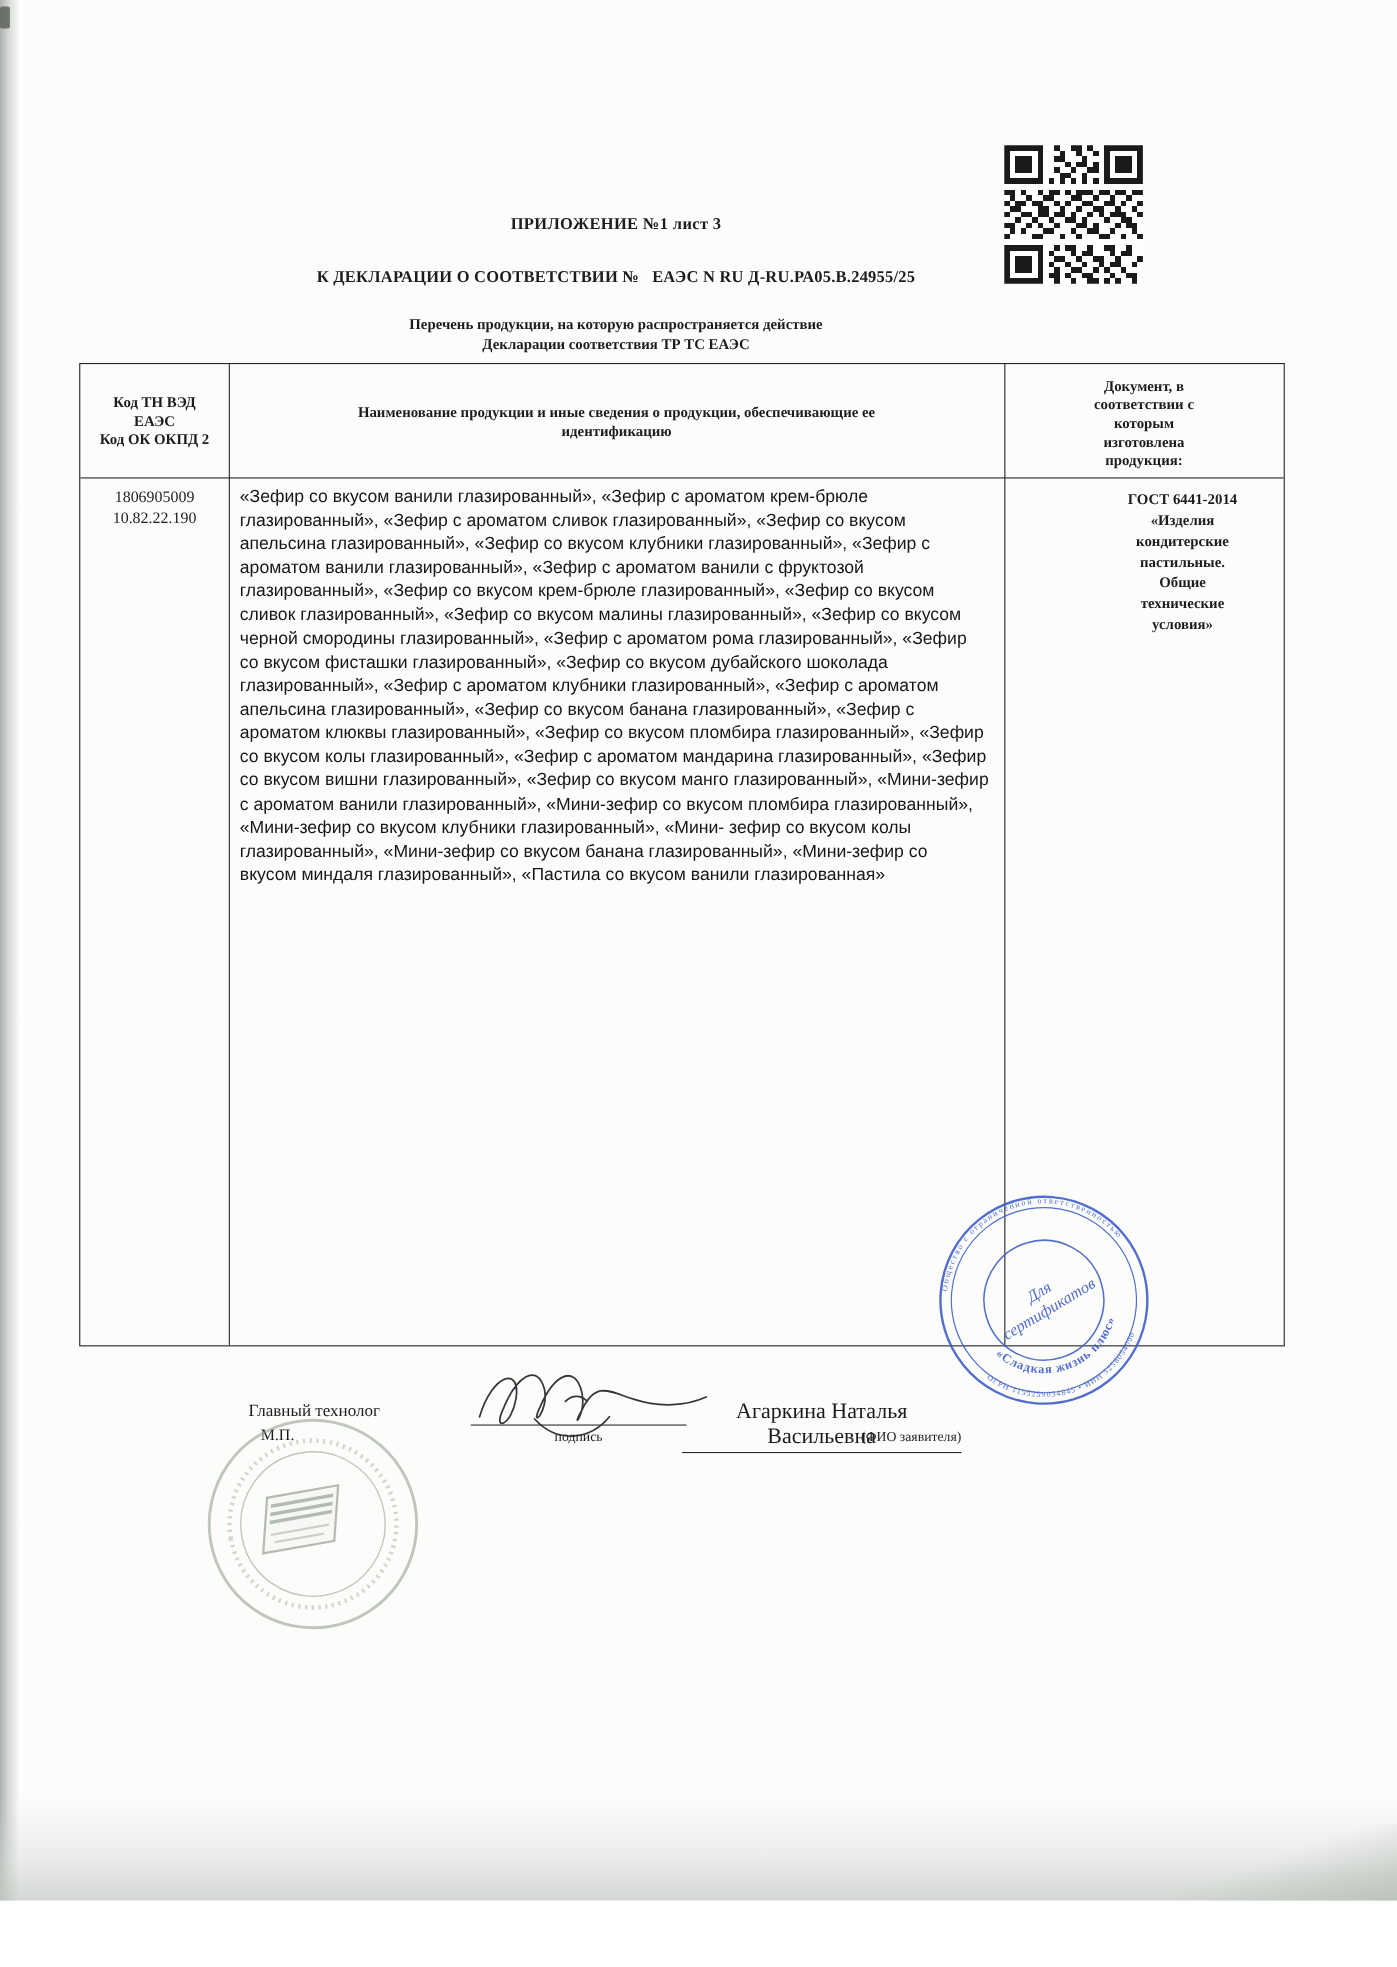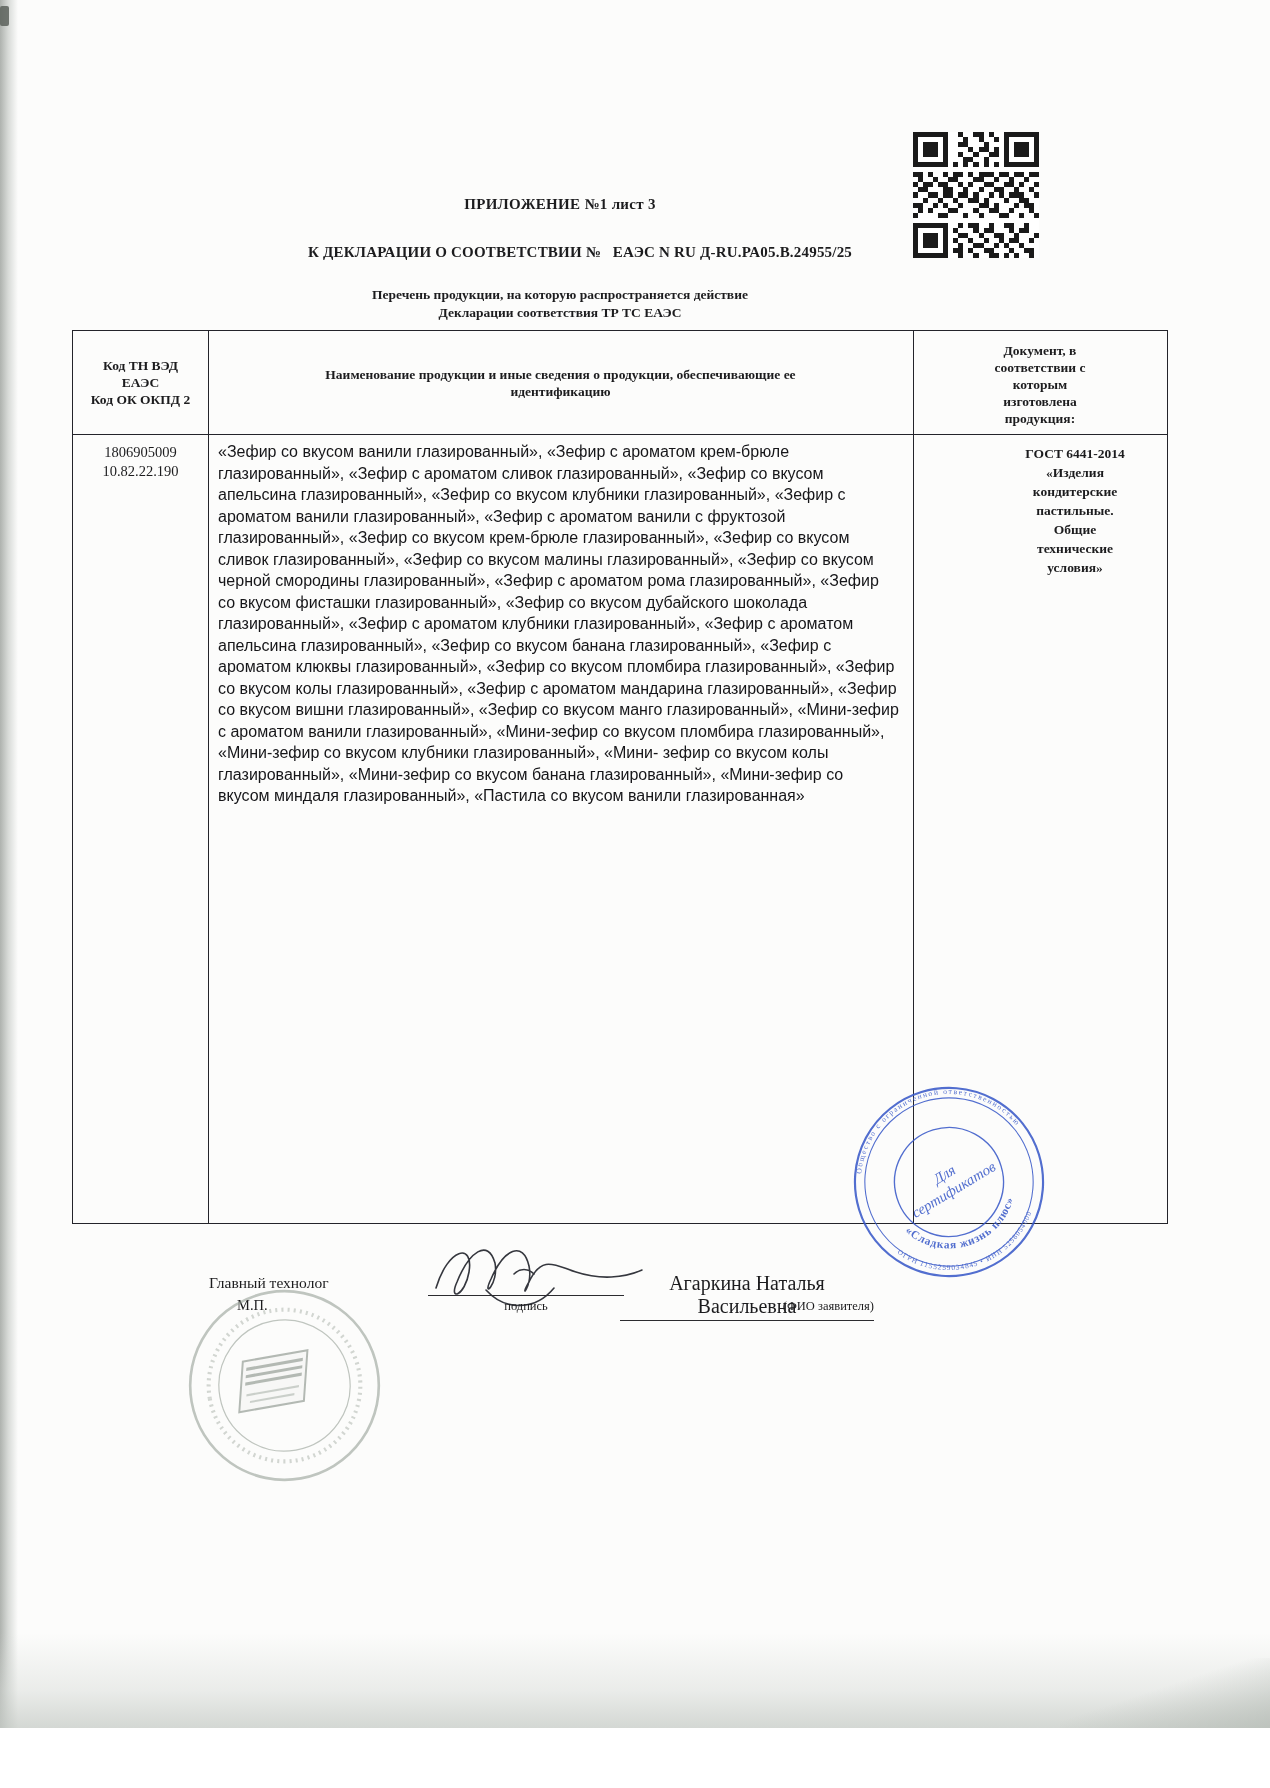--- a/index.html
+++ b/index.html
@@ -20,37 +20,37 @@
     background:linear-gradient(90deg,#aeb2ae 0%,#d7dad7 45%,rgba(255,255,255,0) 100%);}
   .scan-bottom{left:0;right:0;bottom:0;height:95px;
     background:linear-gradient(180deg,rgba(215,219,215,0) 0%,rgba(213,217,213,.45) 60%,rgba(198,203,198,.75) 100%);}
   .scan-corner{right:0;bottom:0;width:210px;height:70px;
     background:linear-gradient(to top left,rgba(185,191,185,.85),rgba(185,191,185,0) 55%);}
   .scan-mark{left:0;top:6px;width:9px;height:20px;background:#5c615c;border-radius:2px;opacity:.85;}
 
   
   .head-wrap{left:0;top:0;width:1120px;text-align:center;}
   .title1{top:196px;font-size:15px;font-weight:bold;letter-spacing:.3px;}
-  .title2{top:244px;font-size:15px;font-weight:bold;letter-spacing:.2px;padding-left:20px;}
+  .title2{top:244px;font-size:15px;font-weight:bold;letter-spacing:.2px;}
   .subtitle{top:286px;font-size:13.5px;font-weight:bold;line-height:18px;}
 
   
   .tbl{left:72px;top:330px;width:1094px;height:892px;border:1.6px solid #24242a;}
   .vline{position:absolute;top:0;bottom:0;width:0;border-left:1.6px solid #24242a;}
   .hline{position:absolute;left:0;right:0;height:0;border-top:1.6px solid #24242a;}
   .cell{position:absolute;box-sizing:border-box;}
   .th{display:flex;align-items:center;justify-content:center;text-align:center;
       font-size:13.5px;font-weight:bold;line-height:17px;}
   .codes{font-size:14.5px;line-height:19px;text-align:center;}
   .products{font-family:"Liberation Sans", sans-serif;font-size:16px;line-height:21.5px;
       color:#161619;text-align:left;}
   .gost{font-size:13.5px;line-height:19px;text-align:center;}
 
   
-  .sig-role{left:209px;top:1274px;font-size:15.5px;}
+  .sig-role{left:226px;top:1274px;font-size:15.5px;}
   .sig-mp{left:237px;top:1297px;font-size:14.5px;}
   .sig-line{left:428px;top:1295px;width:196px;border-top:1.4px solid #2b2b2f;}
   .sig-caption{left:428px;top:1299px;width:196px;text-align:center;font-size:12.5px;}
   .sig-name-wrap{left:620px;top:1272px;width:254px;text-align:center;}
   .sig-name{font-size:20px;border-bottom:1.2px solid #2b2b2f;padding-bottom:2px;display:inline-block;}
   .sig-fio{left:620px;top:1299px;width:254px;text-align:right;font-size:12.5px;}
 
   .stamp-blue{left:850px;top:1083px;width:198px;height:198px;transform:rotate(-17deg);opacity:.88;}
   .stamp-gray{left:182px;top:1283px;width:205px;height:205px;transform:rotate(-10deg);opacity:.55;}
   .signature-svg{left:428px;top:1230px;width:220px;height:78px;}

